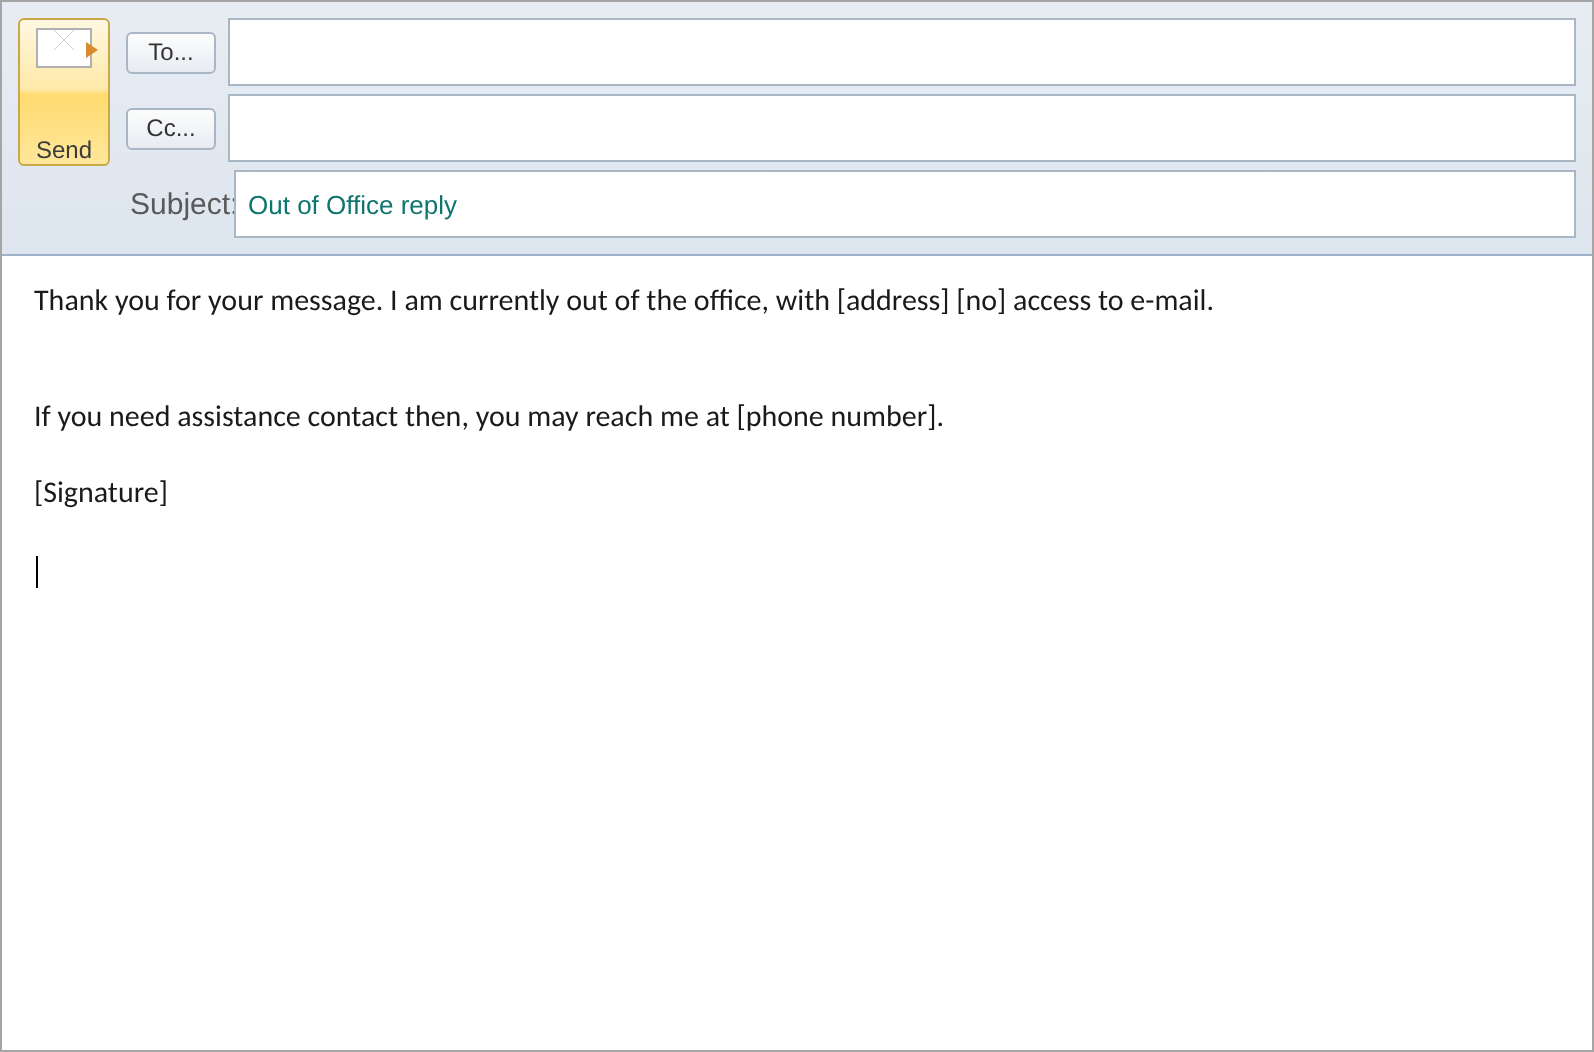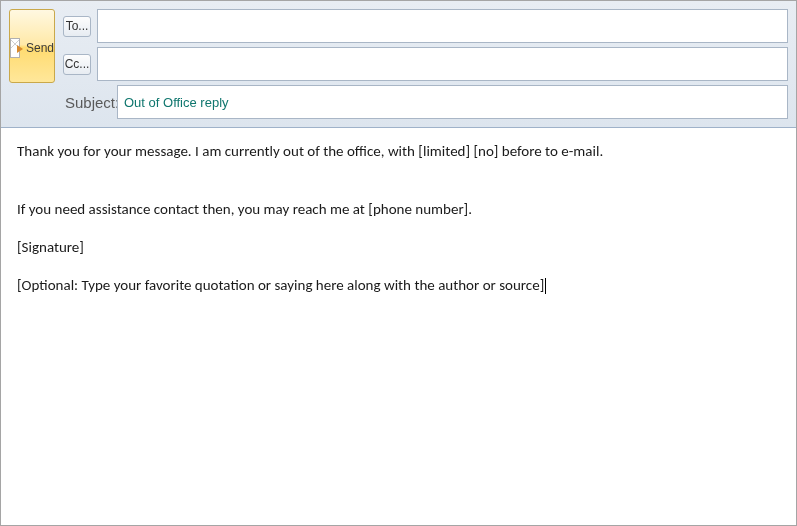--- a/index.html
+++ b/index.html
@@ -24,21 +24,21 @@
       flex-direction: column;
       align-items: center;
     }
     .send-btn {
       width: 46px;
       height: 74px;
       background: linear-gradient(#fff8e1, #ffe9a8 48%, #ffdb70 52%, #ffe79a);
       border: 1px solid #c9a84a;
       border-radius: 3px;
       display: flex;
-      flex-direction: row;
+      flex-direction: column;
       align-items: center;
       justify-content: space-between;
       cursor: pointer;
       gap: 6px;
       padding-top: 4px;
     }
     .envelope {
       width: 28px;
       height: 20px;
       background: #fff;
@@ -71,21 +71,21 @@
       display: flex;
       flex-direction: column;
       gap: 4px;
     }
     .row {
       display: flex;
       align-items: center;
       gap: 6px;
     }
     .hdr-btn {
-      width: 28px;
+      width: 45px;
       height: 21px;
       background: linear-gradient(#fdfdfd, #e7ecf2);
       border: 1px solid #a9b6c6;
       border-radius: 3px;
       font-size: 12px;
       color: #333;
       cursor: pointer;
       display: flex;
       align-items: center;
       justify-content: center;
@@ -155,21 +155,21 @@
       <input class="field-input" type="text" value="" style="">
     </div>
     <div class="row">
       <div class="subj-label">Subject:</div>
       <input class="field-input" type="text" value="Out of Office reply" style="">
     </div>
   </div>
 </div>
 
 <div class="body-area" contenteditable="true" style="">
-  <p>Thank you for your message. I am currently out of the office, with [limited] [no] before to e-mail.</p>
+  <p>Thank you for your message. I am currently out of the office, with [address] [no] access to e-mail.</p>
   <p>&nbsp;</p>
   <p>&nbsp;</p>
   <p>If you need assistance contact then, you may reach me at [phone number].</p>
   <p>&nbsp;</p>
   <p>[Signature]</p>
   <p>&nbsp;</p>
-  <p><span>[Optional: Type your favorite quotation or saying here along with the author or source]</span><span class="caret"></span></p>
+  <p><span class="caret"></span></p>
 </div>
 
 </body></html>

